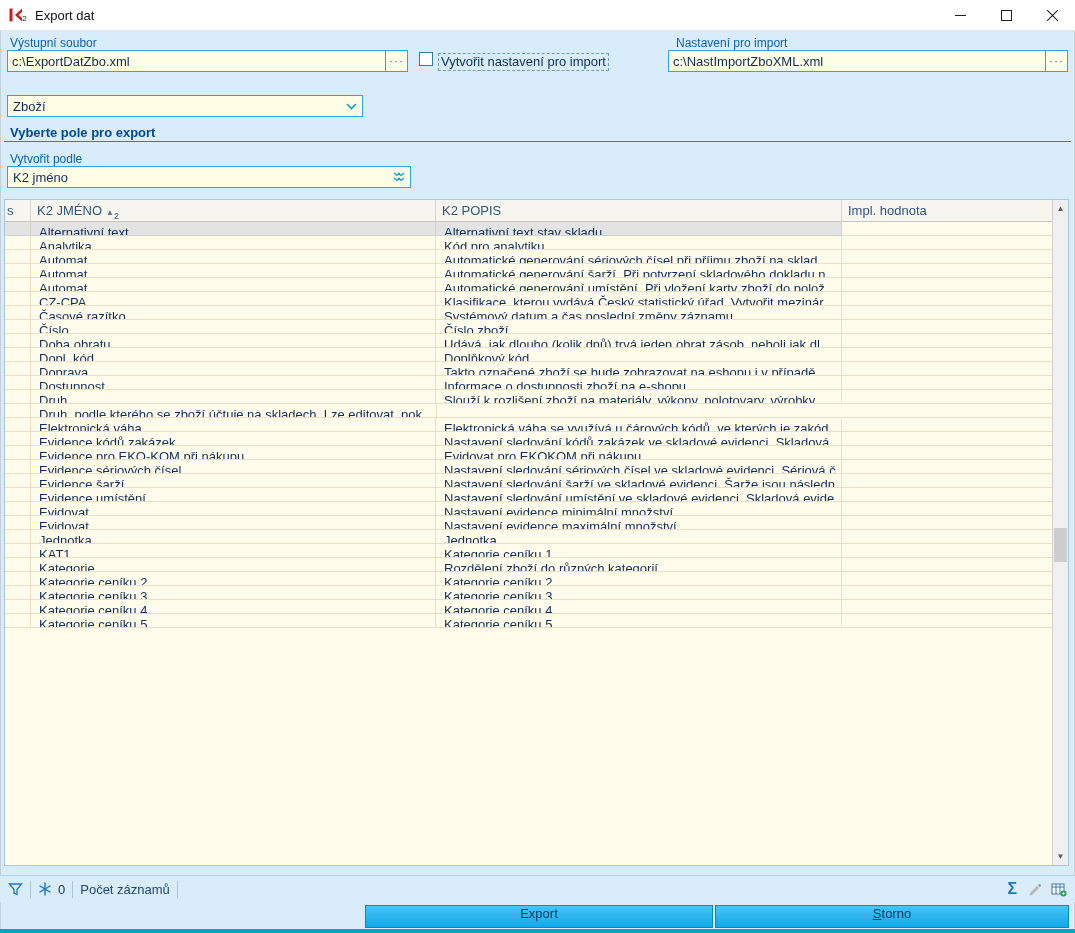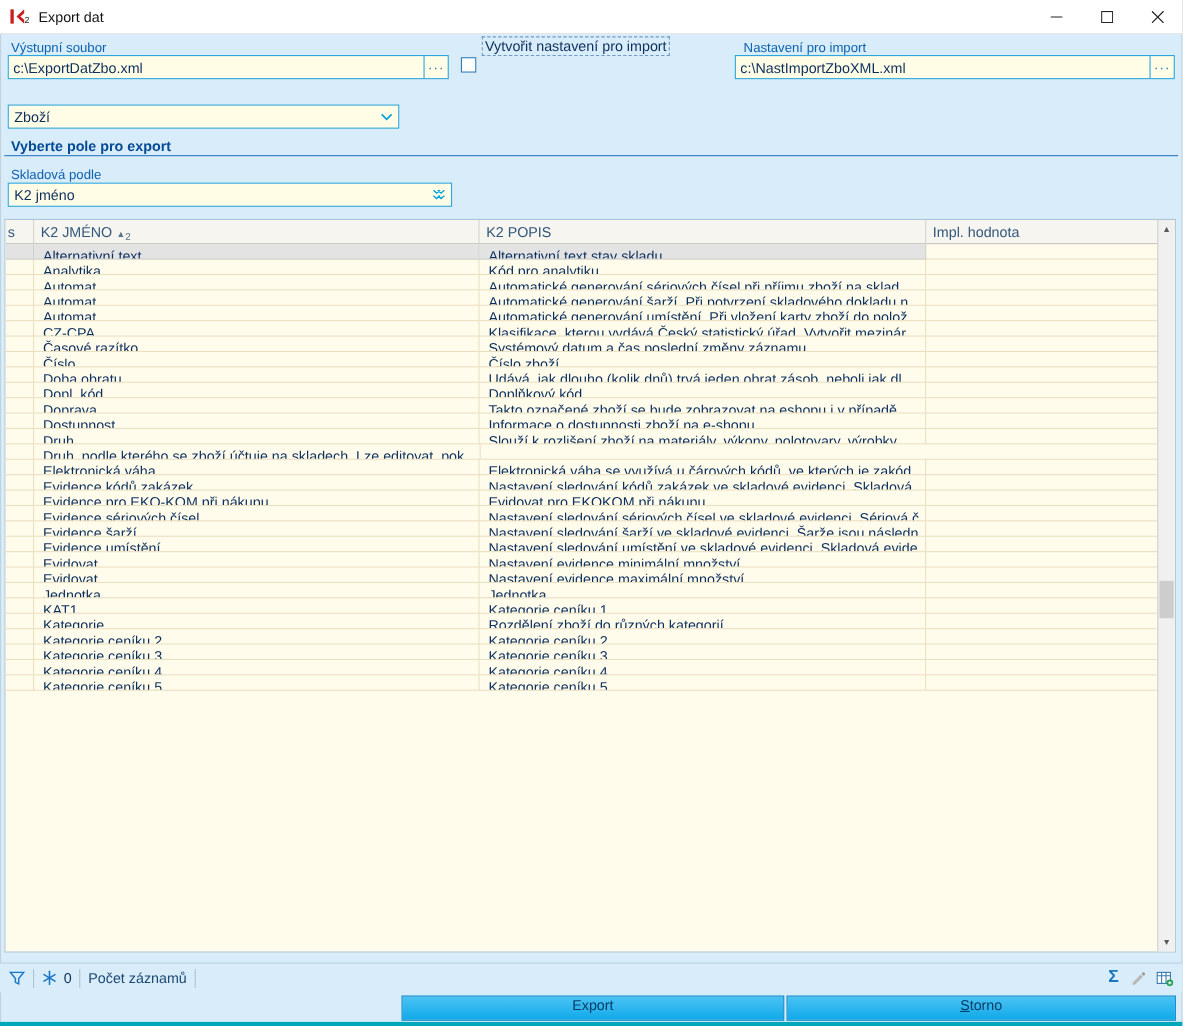--- a/index.html
+++ b/index.html
@@ -20,21 +20,21 @@
   .field{position:absolute;height:22px;background:#fffde6;border:1px solid #2aa6e0;
     box-sizing:border-box;display:flex;align-items:center;}
   .field input{flex:1;border:0;background:transparent;font-family:"Liberation Sans",sans-serif;
     font-size:13px;color:#0d2f5d;padding:0 4px;outline:none;min-width:0;}
   .browse{width:22px;height:100%;border-left:1px solid #2aa6e0;display:flex;align-items:center;
     justify-content:center;font-size:12px;color:#1f6fb4;letter-spacing:1px;cursor:pointer;box-sizing:border-box;}
   .ddval{flex:1;font-size:13px;color:#0d2f5d;padding:0 5px;white-space:nowrap;overflow:hidden;}
   .ddicon{width:22px;display:flex;align-items:center;justify-content:center;}
   .checkbox{position:absolute;left:419px;top:52px;width:14px;height:14px;background:#fff;
     border:1px solid #2e7bb4;box-sizing:border-box;cursor:pointer;}
-  .chklabel{position:absolute;left:438px;top:33px;font-size:13px;color:#0d2f5d;
+  .chklabel{position:absolute;left:438px;top:53px;font-size:13px;color:#0d2f5d;
     border:1px dashed #6f9cc6;padding:0 2px 1px;cursor:pointer;}
   .section-head{position:absolute;left:10px;top:125px;font-size:13px;font-weight:bold;color:#024a96;}
   .section-line{position:absolute;left:4px;right:4px;top:141px;border-bottom:1px solid #2d7dc0;}
   
   .grid{position:absolute;left:4px;top:199px;width:1065px;height:667px;background:#fffceb;
     border:1px solid #a9c6da;box-sizing:border-box;}
   .grid-inner{position:absolute;left:0;top:0;right:16px;bottom:0;overflow:hidden;}
   .thead{display:flex;height:22px;background:#f6f5ef;color:#33577d;}
   .th{box-sizing:border-box;border-right:1px solid #d6d6cc;border-bottom:1px solid #c6c6be;
     padding:3px 6px 12px;font-size:13px;white-space:nowrap;overflow:hidden;cursor:pointer;}
@@ -127,21 +127,21 @@
   <span class="ddicon">
     <svg width="11" height="7">
         <path d="M1 1 L5.5 5.5 L10 1" fill="none" stroke="#00a0dc" stroke-width="1.6"></path>
       </svg>
   </span>
 </div>
 
 <span class="section-head">Vyberte pole pro export</span>
 <div class="section-line"></div>
 
-<span class="flabel" style="left:10px;top:152px;">Skladová podle</span>
+<span class="flabel" style="left:10px;top:152px;">Vytvořit podle</span>
 <div class="field" style="left:7px;top:166px;width:404px;">
   <span class="ddval">K2 jméno</span>
   <span class="ddicon">
     <svg width="12" height="11">
       <path d="M1 1 L4 3.5 L7 1 M5 1 L8 3.5 L11 1" fill="none" stroke="#00a0dc" stroke-width="1.2"></path>
       <path d="M1 6 L4 8.5 L7 6 M5 6 L8 8.5 L11 6" fill="none" stroke="#00a0dc" stroke-width="1.2"></path>
     </svg>
   </span>
 </div>
 

